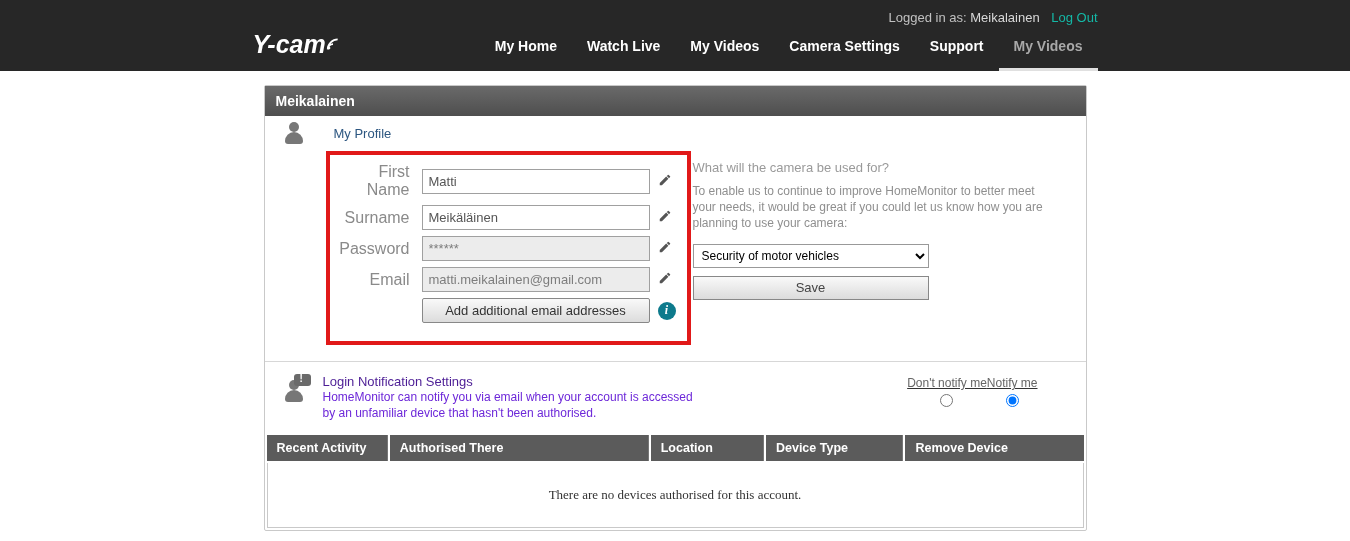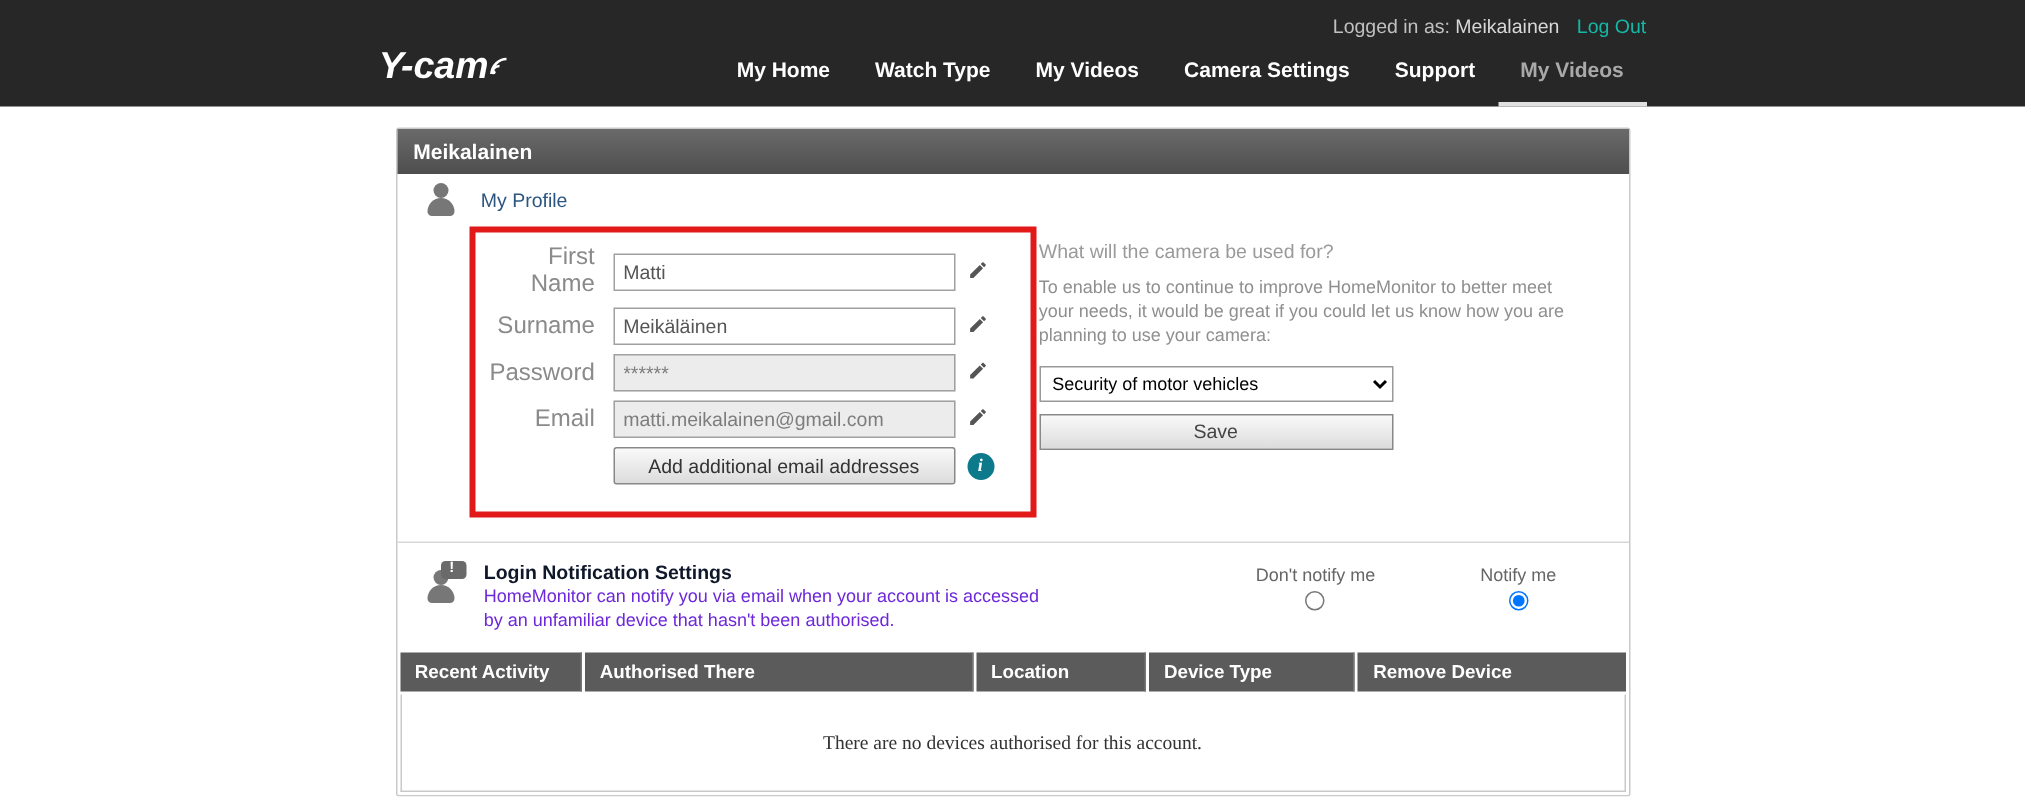--- a/index.html
+++ b/index.html
@@ -23,21 +23,21 @@
   
   .page { width:823px; margin:14px auto 0; }
   .panel { border:1px solid #c9c9c9; border-radius:2px; }
   .panel-header {
     color:#fff; font-size:14px; font-weight:bold; padding:7px 11px;
     background: linear-gradient(#6a6a6a,#4e4e4e);
   }
 
   .profile-area { padding:6px 18px 10px 18px; display:flex; gap:10px;}
   .profile-col-left{ flex:0 0 400px;}
-  .left-inner{ display:flex; gap:14px;}
+  .left-inner{ display:flex; gap:27px;}
   .person-icon { width:24px; }
   .form-block{ flex:1;}
   .section-title{ color:#2c5680; font-size:13px; padding:4px 0 10px 0;}
 
   .redbox{ border:4px solid #e11919; padding:8px 8px 12px 8px; margin:0 -8px;}
 
   .form-row{ display:flex; align-items:center; margin-bottom:6px;}
   .form-row label{ width:72px; text-align:right; color:#8a8a8a; font-size:16px; margin-right:12px;}
   .form-row input[type=text],.form-row input[type=password]{
     width:228px; height:25px; border:1px solid #a0a0a0; padding:0 6px; font-size:13px; color:#555;
@@ -60,23 +60,23 @@
   }
   .save-btn{
     width:236px; height:24px; margin-top:8px; border:1px solid #888; border-radius:0;
     background:linear-gradient(#f9f9f9,#dcdcdc); cursor:pointer; font-size:13px; color:#444;
   }
 
   .hr{ border-top:1px solid #d7d7d7; margin:6px 0;}
 
   .login-notif{ display:flex; padding:6px 18px 8px 18px;}
   .login-notif .left{ display:flex; gap:12px; flex:1;}
-  .login-notif h5{ color:#0f172a; font-size:13px; font-weight:bold;}
+  .login-notif h5{ color:#4c1d95; font-size:13px; font-weight:normal;}
   .login-notif p{ color:#6d28d9; font-size:12px; line-height:1.35; max-width:380px;}
-  .radio-group{ display:flex; gap:70px; padding-right:30px; padding-top:2px;}
+  .radio-group{ display:flex; padding-right:30px; padding-top:2px;text-decoration:underline;}
   .radio-col{ text-align:center; font-size:12px; color:#666;}
   .radio-col input{ display:block; margin:4px auto 0; }
 
   .table{ width:100%; margin-top:4px;}
   .table th{
     background:#5b5b5b; color:#fff; text-align:left; font-size:12.5px; font-weight:bold;
     padding:6px 10px; border-right:1px solid #777;
   }
   .table th:last-child{ border-right:none;}
   .table td{ text-align:center; padding:24px 0; font-size:13px; color:#333; border:1px solid #c9c9c9; border-top:none;font-family:Liberation Serif, serif;}
@@ -107,21 +107,21 @@
       <span>
         <svg width="14" height="14" viewBox="0 0 24 24" style="vertical-align:top;">
           <path d="M3 21c0-9 8-17 17-17" fill="none" stroke="#fff" stroke-width="3"></path>
           <path d="M3 21c0-5 4-9 9-9" fill="none" stroke="#fff" stroke-width="3"></path>
           <circle cx="5" cy="19" r="2.5" fill="#fff"></circle>
         </svg>
       </span>
     </div>
     <div class="nav">
       <div class="nav-item">My Home</div>
-      <div class="nav-item">Watch Type</div>
+      <div class="nav-item">Watch Live</div>
       <div class="nav-item">My Videos</div>
       <div class="nav-item">Camera Settings</div>
       <div class="nav-item">Support</div>
       <div class="nav-item active">My Videos</div>
     </div>
   </div>
 </div>
 
 <div class="page">
   <div class="panel">

